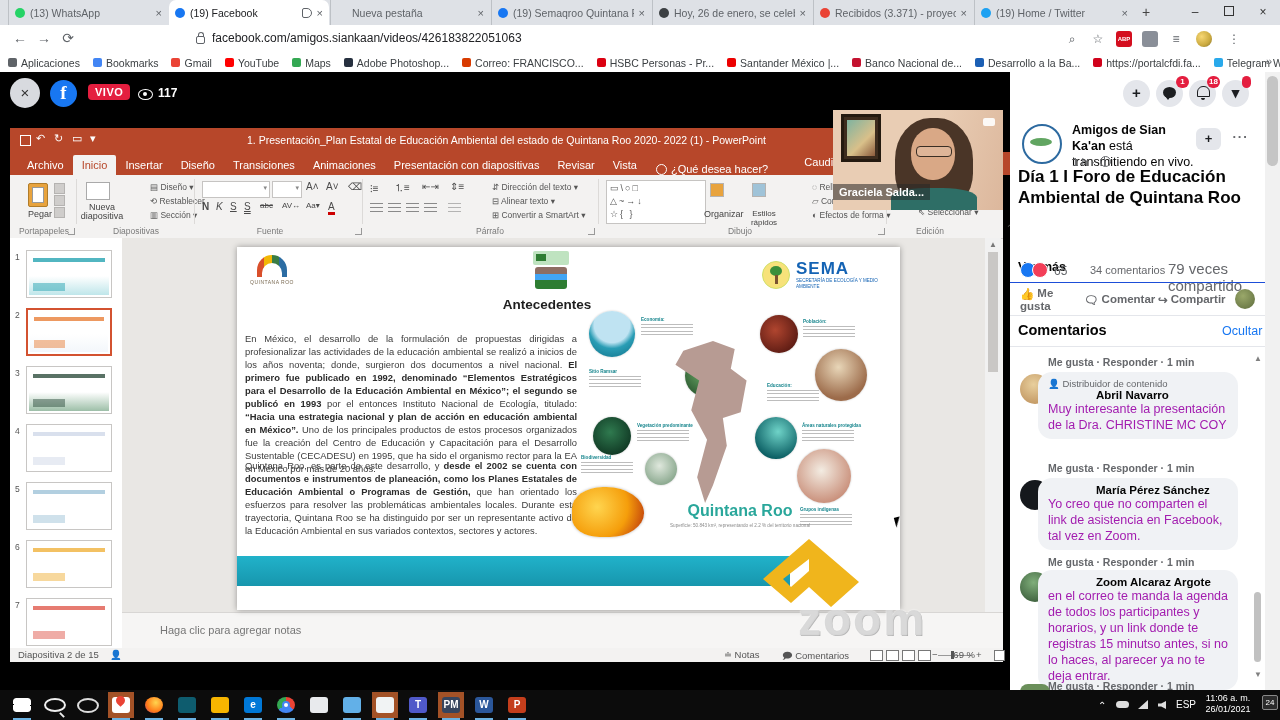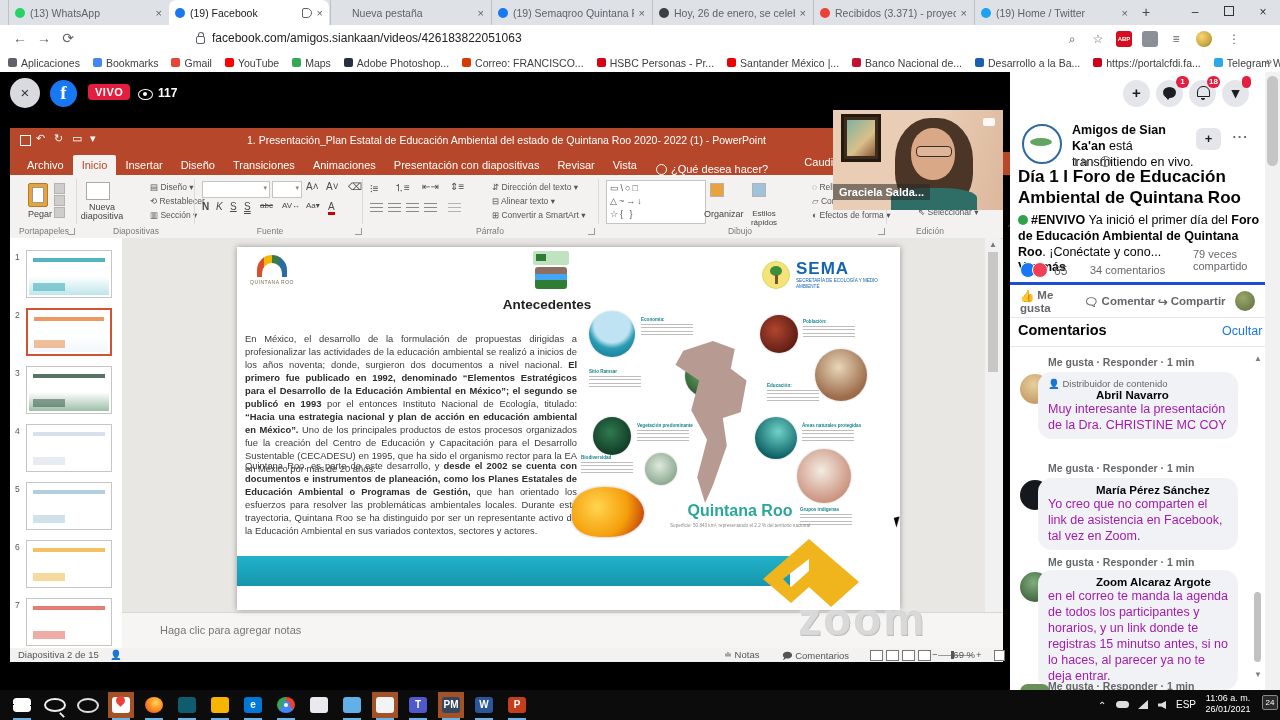--- a/index.html
+++ b/index.html
@@ -159,22 +159,22 @@
   #more-btn{left:218px;top:56px;width:25px;height:22px;border-radius:6px;background:#fff;color:#65676b;
     font-size:13px;font-weight:bold;text-align:center;line-height:18px;letter-spacing:1px;}
   #post-title{left:8px;top:94px;width:240px;font-size:17px;line-height:21px;font-weight:bold;color:#050505;}
   #post-desc{left:8px;top:140px;width:242px;font-size:12.5px;line-height:16px;color:#050505;}
   #post-desc .b{font-weight:bold;}
   .greendot{display:inline-block;width:10px;height:10px;border-radius:50%;background:#31a24c;margin-right:3px;vertical-align:-1px;}
   #see-more{left:8px;top:188px;font-size:12.5px;font-weight:bold;color:#050505;}
   .react-ic{position:absolute;width:16px;height:16px;border-radius:50%;border:1.5px solid #fff;box-sizing:border-box;z-index:3;}
   #react-count{left:44px;top:192px;font-size:12px;color:#65676b;}
   #cmt-count{left:80px;top:192px;font-size:11px;color:#65676b;}
-  #share-count{left:158px;top:176px;font-size:11px;color:#65676b;margin-left:25px;}
-  #action-row{left:0px;top:210px;width:255px;height:32px;border-top:3px solid #1d4ed8;border-bottom:1px solid #e4e6eb;padding-left:14px;}
+  #share-count{left:158px;top:188px;font-size:15px;color:#65676b;}
+  #action-row{left:0px;top:210px;width:255px;height:32px;border-top:1px solid #1d4ed8;border-bottom:1px solid #e4e6eb;padding-left:14px;}
   .action{position:absolute;top:4px;font-size:11.5px;font-weight:bold;color:#65676b;line-height:12px;}
   .aicon{display:inline-block;vertical-align:middle;margin-right:3px;}
   #mini-me{left:225px;top:6px;width:20px;height:20px;border-radius:50%;background:radial-gradient(circle at 40% 35%,#9aa86a,#5d6b3c);}
   #cmts-head{left:8px;top:250px;font-size:14.5px;font-weight:bold;color:#050505;}
   #hide-link{left:212px;top:252px;font-size:12.5px;color:#1877f2;}
   .cavatar{position:absolute;left:10px;width:30px;height:30px;border-radius:50%;}
   .cbubble{position:absolute;left:28px;width:200px;background:#f0f2f5;border-radius:14px;padding:6px 10px;box-sizing:border-box;}
   .cbadge{font-size:9.5px;color:#65676b;}
   .cname{font-size:11.5px;font-weight:bold;color:#050505;margin-left:48px;}
   .ctext{font-size:12.5px;line-height:16px;color:#a21caf;}
@@ -637,21 +637,20 @@
     <div class="badge" style="left:197px;top:4px">18</div>
     <div class="fbcirc" style="left:212px;top:8px">▾</div>
     <div class="badge" style="left:232px;top:4px;min-width:5px"></div>
 
     <div class="abs" id="page-avatar"></div>
     <div class="abs" id="page-head"><b>Amigos de Sian Ka'an</b><span> está transmitiendo en vivo.</span></div>
     <div class="abs" id="page-time"><span>1 h · </span><span class="globe"></span></div>
     <div class="abs" id="follow-btn">+</div>
     <div class="abs" id="more-btn">···</div>
     <div class="abs" id="post-title">Día 1 I Foro de Educación Ambiental de Quintana Roo</div>
-    <div class="abs" id="post-desc"><span class="greendot"></span><span><span class="b">#ENVIVO</span><span> Ya inició el primer día del </span><span class="b">Foro de Educación Ambiental de Quintana Roo</span><span>. ¡Conéctate y cono...</span></span></div>
     <div class="abs" id="see-more">Ver más</div>
 
     <div class="react-ic" style="left:10px;top:190px;background:#1877f2"></div>
     <div class="react-ic" style="left:22px;top:190px;background:#f33e58"></div>
     <div class="abs" id="react-count">65</div>
     <div class="abs" id="cmt-count">34 comentarios</div>
     <div class="abs" id="share-count">79 veces compartido</div>
 
     <div class="abs" id="action-row">
       <div class="action" style="left:10px;width:34px"><span class="aicon">👍</span><span>Me gusta</span></div>

